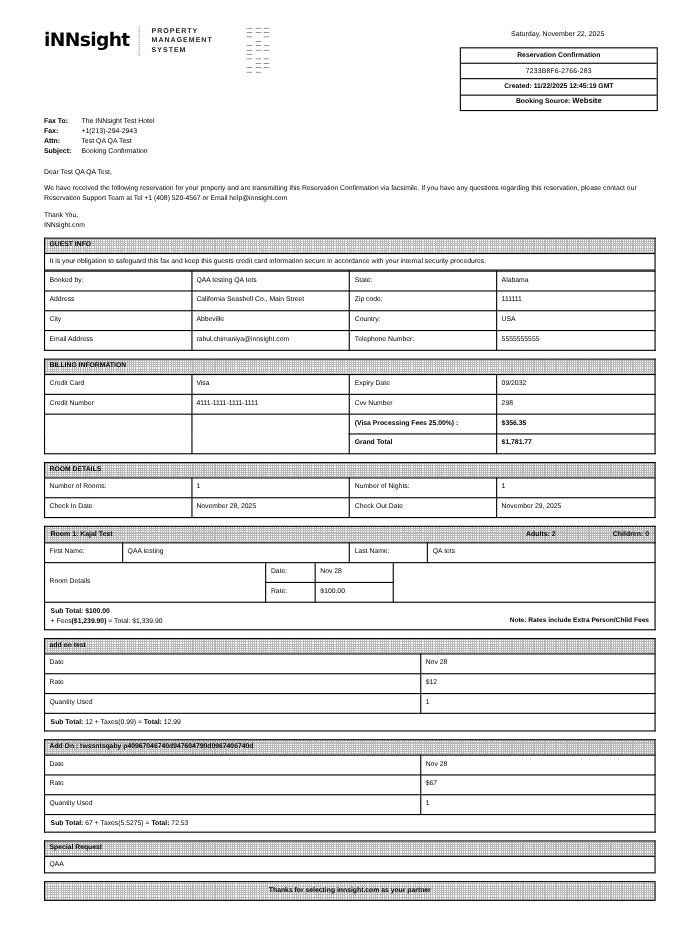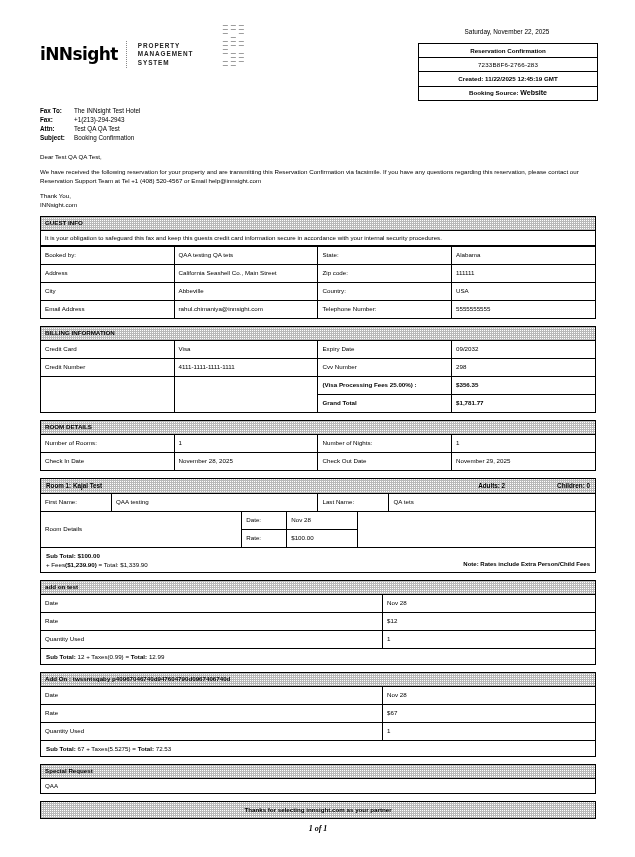--- a/index.html
+++ b/index.html
@@ -224,21 +224,21 @@
   }
 </style>
 </head>
 <body>
 
 <div class="page">
   <div class="sheet">
 
     <div class="top-row">
 
-      <div style="display:flex;align-items:flex-end;">
+      <div style="display:flex;align-items:flex-start;">
         <div class="brand">
           <div class="brand-logo">
             <span>iNNsight</span>
           </div>
           <div class="brand-divider"></div>
           <div class="brand-sub">
             <div>PROPERTY</div>
             <div>MANAGEMENT</div>
             <div>SYSTEM</div>
           </div>
@@ -490,14 +490,13 @@
       <div class="band">
         <span>Special Request</span>
       </div>
       <div class="notice">QAA</div>
     </div>
 
     <div class="footer-band">Thanks for selecting innsight.com as your partner</div>
 
   </div>
 
-  <div class="page-footer">1 of 1</div>
 </div>
 
 </body></html>

